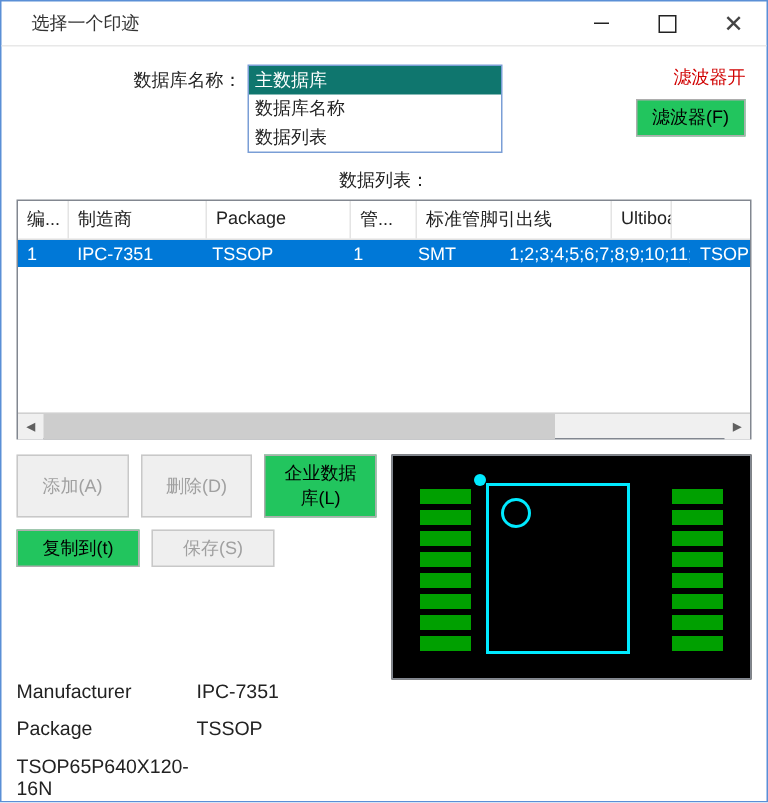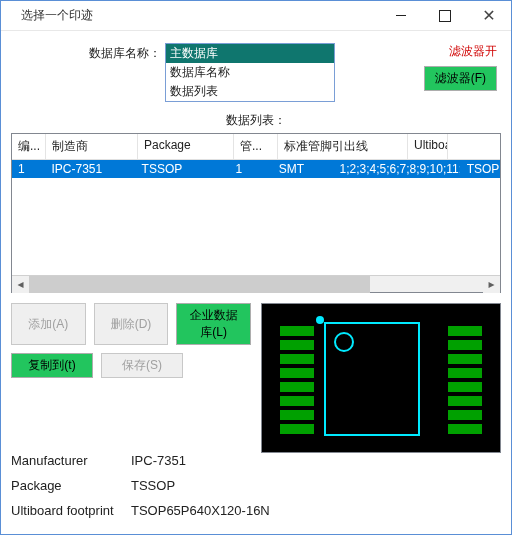--- a/index.html
+++ b/index.html
@@ -142,21 +142,20 @@
         <div class="dot" style="left:72px;top:28px;width:20px;height:20px"></div>
         <div class="smalldot" style="left:54px;top:12px;width:8px;height:8px"></div>
       </div>
     </div>
 
     <div class="info">
       <div>Manufacturer</div>
       <div>IPC-7351</div>
       <div>Package</div>
       <div>TSSOP</div>
-      <div>Ultiboard footprint</div>
       <div>TSOP65P640X120-16N</div>
     </div>
 
     <div class="bottom">
       
       
       
     </div>
 
   </div>

